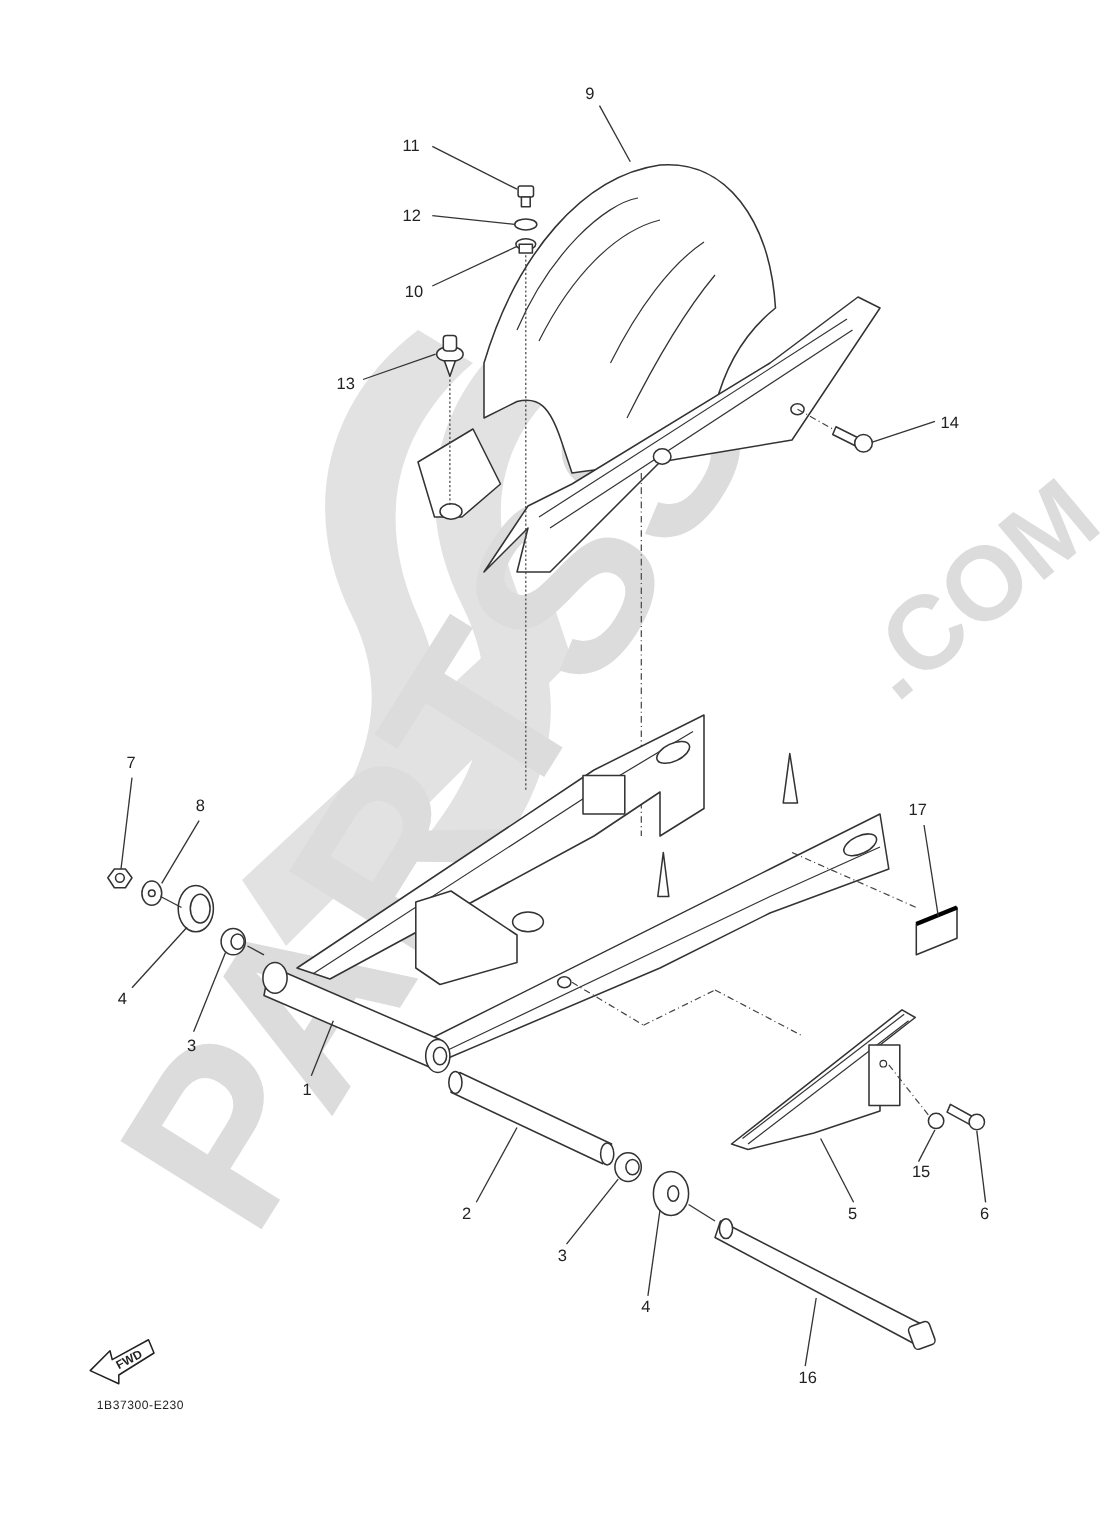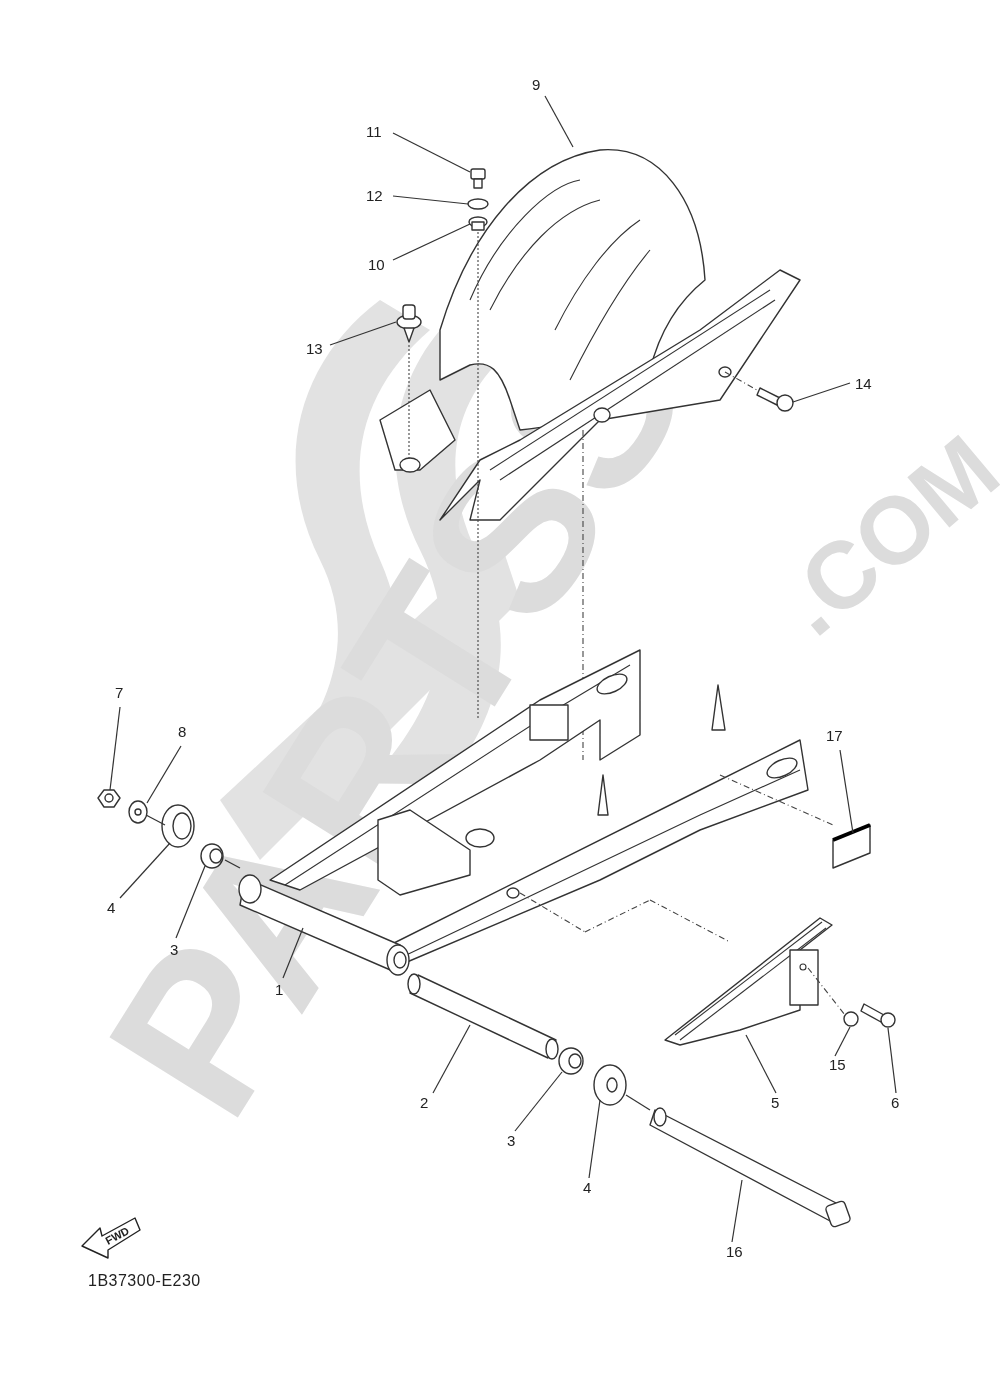--- a/index.html
+++ b/index.html
@@ -7,21 +7,21 @@
          font-family: "Liberation Sans", sans-serif; }
   #diagram { position: absolute; left: 0; top: 0; width: 1000px; height: 1380px; }
   .wm { fill: #e2e2e2; }
   .wm-text { fill: #dcdcdc; font-family: "Liberation Sans", sans-serif; font-weight: bold; }
   .part { fill: #ffffff; stroke: #333; stroke-width: 1.4; stroke-linejoin: round; }
   .part-thin { fill: none; stroke: #333; stroke-width: 1.1; }
   .leader { stroke: #333; stroke-width: 1.2; fill: none; }
   .dash { stroke: #444; stroke-width: 1.1; fill: none; stroke-dasharray: 6 3 1 3; }
   .dot-line { stroke: #444; stroke-width: 1.1; fill: none; stroke-dasharray: 2 2; }
   .callout { font-family: "Liberation Sans", sans-serif; font-size: 15px; fill: #222; }
-  .code { position: absolute; left: 88px; top: 1272px; font-size: 16px; color: #222;
+  .code { position: absolute; left: 88px; top: 1272px; font-size: 11px; color: #222;
           letter-spacing: 0.5px; font-family: "Liberation Sans", sans-serif; }
   .fwd-text { font-family: "Liberation Sans", sans-serif; font-size: 11px; font-weight: bold; fill: #222; }
 </style>
 </head>
 <body>
 
 <svg id="diagram" viewBox="0 0 1000 1380" xmlns="http://www.w3.org/2000/svg">
 
   <g>
 

